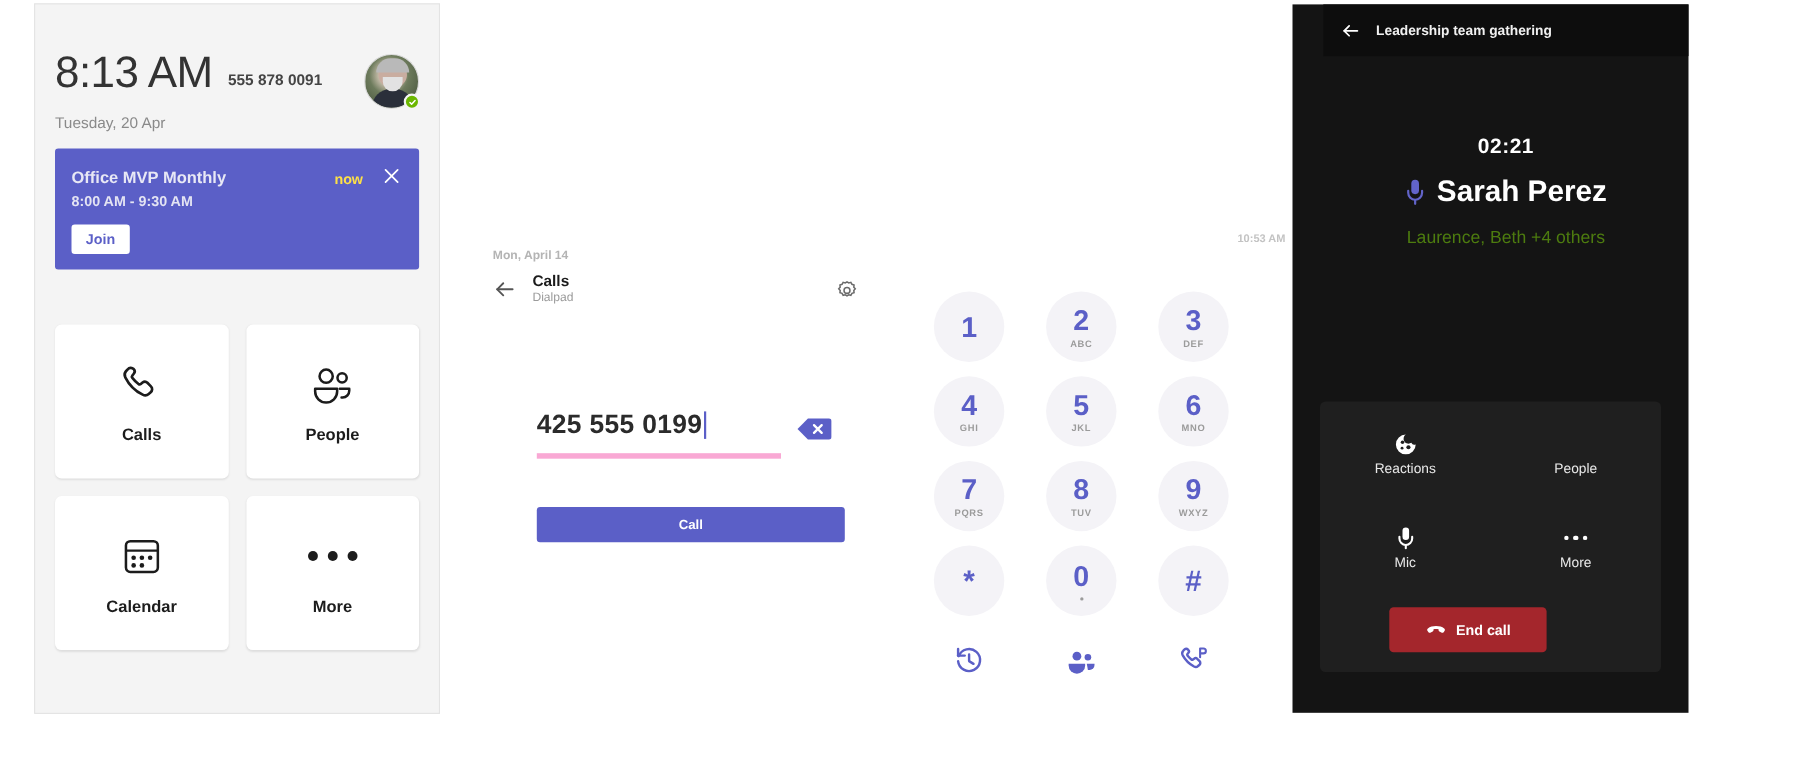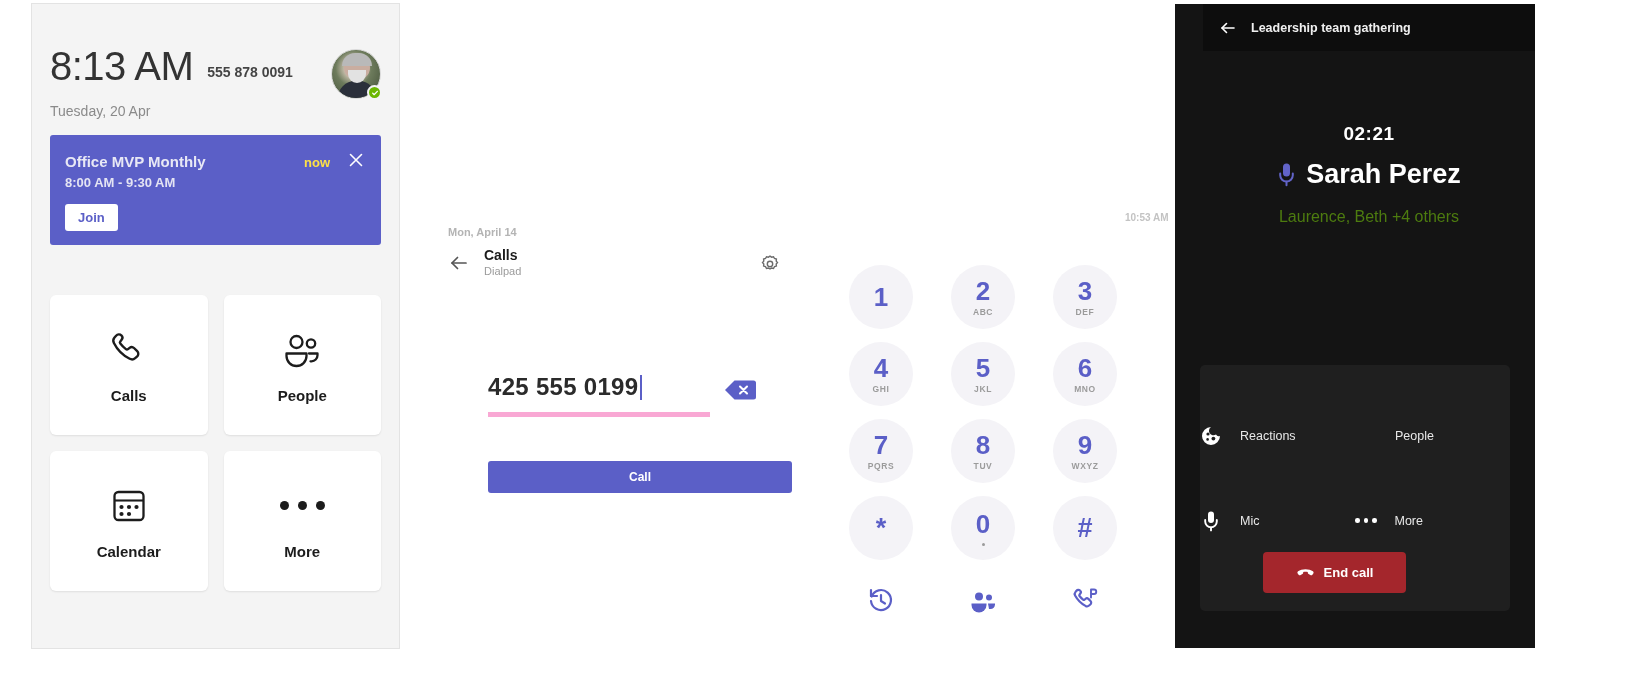--- a/index.html
+++ b/index.html
@@ -188,21 +188,21 @@
     background: #5b5fc7; vertical-align: -5px; margin-left: 2px;
   }
   .backspace {
     width: 32px; height: 22px; margin-left: 14px; margin-bottom: 10px;
     cursor: pointer;
   }
   .backspace svg { width: 100%; height: 100%; }
 
   .call-btn {
     position: absolute; left: 88px; top: 461px;
-    width: 304px; height: 32px;
+    width: 280px; height: 32px;
     background: #5b5fc7; border: none; border-radius: 3px;
     color: #ffffff; font-size: 12px; font-weight: 700;
     cursor: pointer;
     font-family: "Liberation Sans", sans-serif;
   }
 
   .keypad {
     position: absolute; left: 430px; top: 265px;
     display: grid;
     grid-template-columns: repeat(3, 102px);
@@ -271,23 +271,23 @@
     background: #1f1f1f;
     border-radius: 5px;
     padding: 28px 0 0 0;
   }
   .ctrl-grid {
     display: grid;
     grid-template-columns: 1fr 1fr;
     grid-template-rows: 85px 85px;
   }
   .ctrl {
-    display: flex; flex-direction: row;
+    display: flex; flex-direction: column;
     align-items: center; justify-content: flex-start;
-    gap: 18px; cursor: pointer;
+    gap: 4px; cursor: pointer;
   }
   .ctrl-icon { width: 22px; height: 22px; color: #ffffff; display: flex; align-items: center; justify-content: center; }
   .ctrl-icon svg { width: 100%; height: 100%; }
   .ctrl-icon.hidden-icon { opacity: 0; }
   .ctrl-label { font-size: 12.5px; color: #e8e8e8; }
   .ctrl-dots { display: flex; gap: 4px; align-items: center; height: 22px; }
   .ctrl-dots i { width: 4.5px; height: 4.5px; border-radius: 50%; background: #ffffff; display: block; }
 
   .endcall-btn {
     position: absolute; left: 63px; top: 187px;

